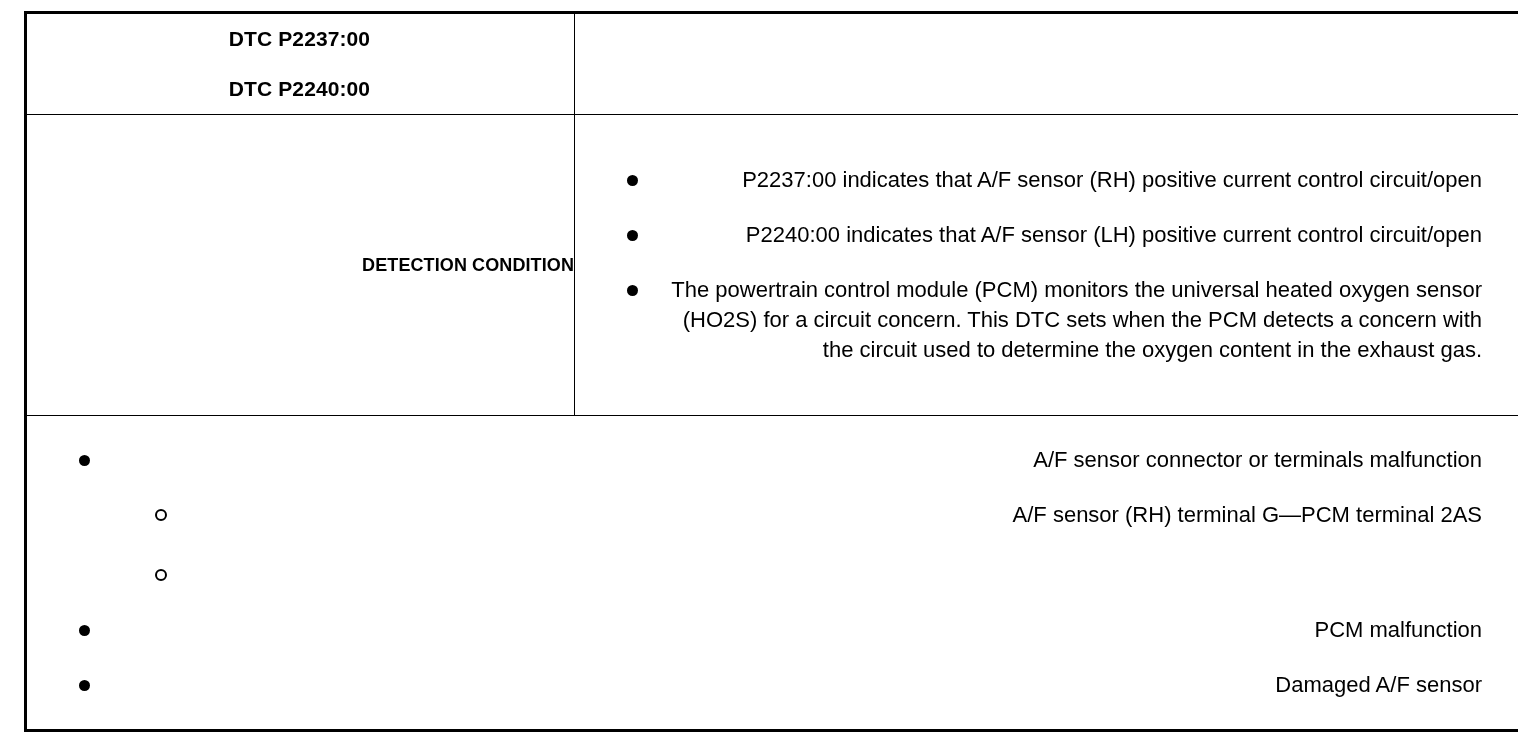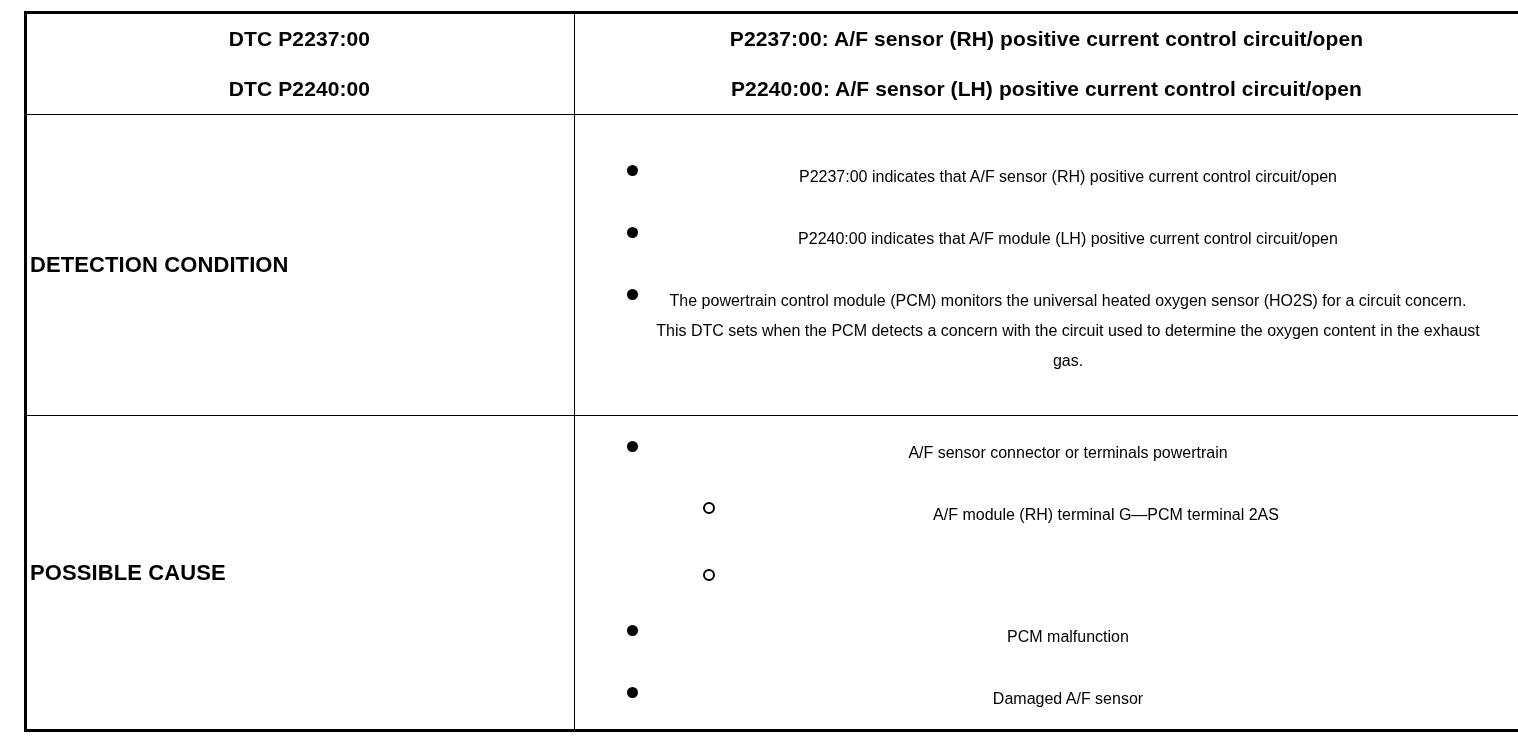--- a/index.html
+++ b/index.html
@@ -82,23 +82,23 @@
     white-space: nowrap;
     letter-spacing: 0.1px;
   }
   .header-line.first { margin-bottom: 26px; }
 
   
   .section-label {
     width: 100%;
     box-sizing: border-box;
     padding-left: 3px;
-    font-size: 22px;
+    font-size: 18px;
     font-weight: bold;
-    text-align: left;
+    text-align: right;
     letter-spacing: 0.1px;
     white-space: nowrap;
   }
 
   
   .bullet-list {
     width: 100%;
     box-sizing: border-box;
     padding: 0 36px 0 0;
   }
@@ -137,100 +137,90 @@
     width: 8px;
     height: 8px;
     border-radius: 50%;
     border: 2.5px solid #000000;
     background: transparent;
     vertical-align: 1px;
   }
 
   .bullet-text {
     flex: 1 1 auto;
-    font-size: 16px;
+    font-size: 22px;
     line-height: 30px;
-    text-align: center;
-    margin-top: 7px;
+    text-align: right;
   }
 
   .bullet-text.wide { max-width: 840px; }
 </style>
 </head>
 <body>
 
 <div class="page">
 
   <div class="dtc-table">
 
     <div class="row header-row">
 
       <div class="col-left">
         <div class="header-stack left-stack">
           <div class="header-line first">DTC P2237:00</div>
           <div class="header-line">DTC P2240:00</div>
         </div>
       </div>
 
-      <div class="col-right">
-        <div class="header-stack right-stack">
-          <div class="header-line first">P2237:00: A/F sensor (RH) positive current control circuit/open</div>
-          <div class="header-line">P2240:00: A/F sensor (LH) positive current control circuit/open</div>
-        </div>
-      </div>
 
     </div>
 
     <div class="row detection-row">
 
       <div class="col-left">
         <div class="section-label">DETECTION CONDITION</div>
       </div>
 
       <div class="col-right">
         <div class="bullet-list">
 
           <div class="bullet-item">
             <span class="bullet-marker"><span class="dot"></span></span>
             <span class="bullet-text wide">P2237:00 indicates that A/F sensor (RH) positive current control circuit/open</span>
           </div>
 
           <div class="bullet-item">
             <span class="bullet-marker"><span class="dot"></span></span>
-            <span class="bullet-text wide">P2240:00 indicates that A/F module (LH) positive current control circuit/open</span>
+            <span class="bullet-text wide">P2240:00 indicates that A/F sensor (LH) positive current control circuit/open</span>
           </div>
 
           <div class="bullet-item">
             <span class="bullet-marker"><span class="dot"></span></span>
             <span class="bullet-text">The powertrain control module (PCM) monitors the universal heated oxygen sensor (HO2S) for a circuit concern. This DTC sets when the PCM detects a concern with the circuit used to determine the oxygen content in the exhaust gas.</span>
           </div>
 
         </div>
       </div>
 
     </div>
 
     <div class="row cause-row">
 
-      <div class="col-left">
-        <div class="section-label">POSSIBLE CAUSE</div>
-      </div>
 
       <div class="col-right">
         <div class="bullet-list">
 
           <div class="bullet-item">
             <span class="bullet-marker"><span class="dot"></span></span>
-            <span class="bullet-text">A/F sensor connector or terminals powertrain</span>
+            <span class="bullet-text">A/F sensor connector or terminals malfunction</span>
           </div>
 
 
           <div class="bullet-item sub">
             <span class="bullet-marker"><span class="ring"></span></span>
-            <span class="bullet-text">A/F module (RH) terminal G—PCM terminal 2AS</span>
+            <span class="bullet-text">A/F sensor (RH) terminal G—PCM terminal 2AS</span>
           </div>
 
           <div class="bullet-item sub">
             <span class="bullet-marker"><span class="ring"></span></span>
           </div>
 
           <div class="bullet-item">
             <span class="bullet-marker"><span class="dot"></span></span>
             <span class="bullet-text">PCM malfunction</span>
           </div>

